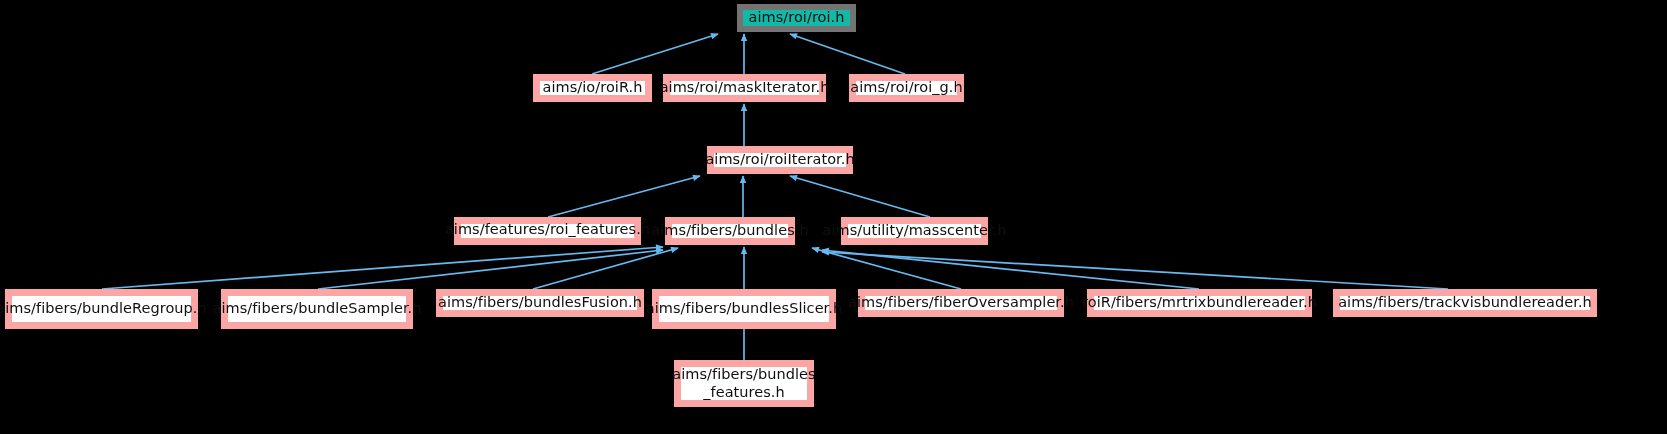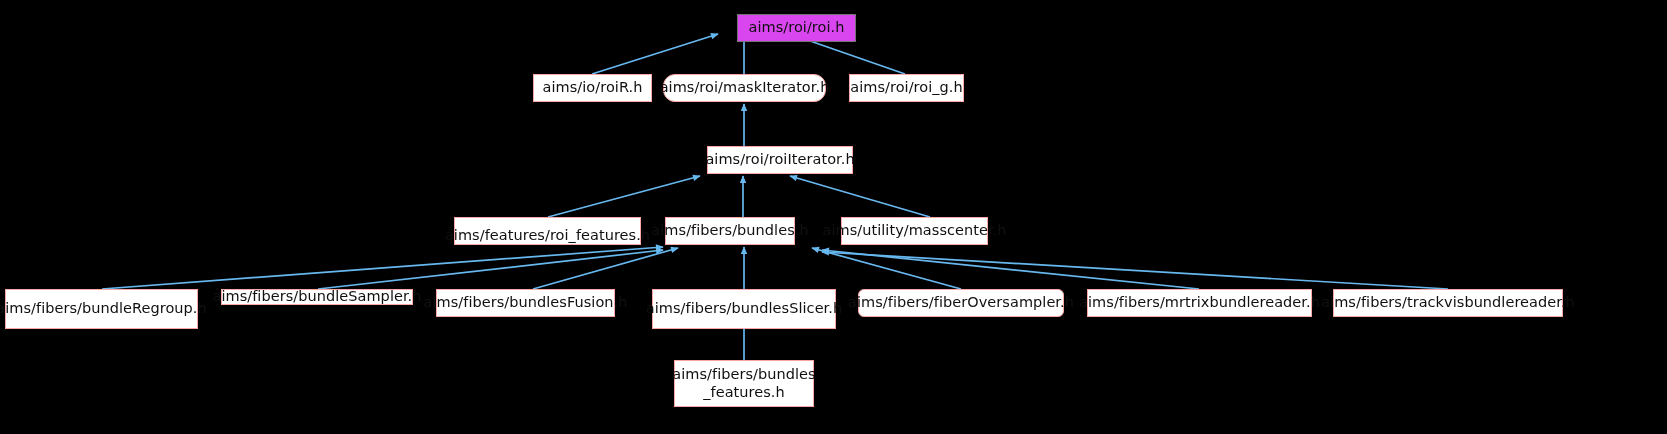--- a/index.html
+++ b/index.html
@@ -20,36 +20,35 @@
     left: 0;
     top: 0;
     width: 1667px;
     height: 434px;
     display: block;
   }
   .node-box {
     position: absolute;
     box-sizing: border-box;
     background: #ffffff;
-    border: 1px solid #fca5a5;
+    border: 7px solid #fca5a5;
     display: flex;
     align-items: center;
     justify-content: center;
     text-align: center;
     color: #101010;
     font-size: 14.5px;
     line-height: 1.18;
     letter-spacing: 0.05px;
     white-space: pre-line;
     user-select: none;
   }
   .node-box.root-node {
-    background: #d946ef;
-    border: 1px solid #737373;
-    margin-top: 10px;
+    background: #14b8a6;
+    border: 6px solid #737373;
   }
   .node-label {
     display: block;
     padding: 0 7px;
   }
 </style>
 </head>
 <body>
 
 <div id="graph-root" style="width: 1667px; height: 434px; background: rgb(0, 0, 0);">
@@ -75,30 +74,30 @@
         <line x1="961" y1="289" x2="812" y2="248" stroke="#68b8f0" stroke-width="1.7" marker-end="url(#arrowhead)"></line>
         <line x1="1199" y1="289" x2="822" y2="250" stroke="#68b8f0" stroke-width="1.7" marker-end="url(#arrowhead)"></line>
         <line x1="1448" y1="289" x2="822" y2="252" stroke="#68b8f0" stroke-width="1.7" marker-end="url(#arrowhead)"></line>
         <line x1="744" y1="360" x2="744" y2="319" stroke="#68b8f0" stroke-width="1.7" marker-end="url(#arrowhead)"></line>
       </g>
   </svg>
 
   <div id="node-layer">
       <div class="node-box root-node" style="left: 737px; top: 4px; width: 119px; height: 28px;"><span class="node-label">aims/roi/roi.h</span></div>
       <div class="node-box" style="left: 533px; top: 74px; width: 119px; height: 28px;"><span class="node-label">aims/io/roiR.h</span></div>
-      <div class="node-box" style="left: 663px; top: 74px; width: 163px; height: 28px; border-radius: 12px;"><span class="node-label">aims/roi/maskIterator.h</span></div>
+      <div class="node-box" style="left: 663px; top: 74px; width: 163px; height: 28px;"><span class="node-label">aims/roi/maskIterator.h</span></div>
       <div class="node-box" style="left: 849px; top: 74px; width: 115px; height: 28px; justify-content: center;"><span class="node-label">aims/roi/roi_g.h</span></div>
       <div class="node-box" style="left: 670px; top: 146px; width: 146px; height: 28px; margin-left: 37px;"><span class="node-label">aims/roi/roiIterator.h</span></div>
       <div class="node-box" style="left: 454px; top: 217px; width: 187px; height: 28px; align-items: flex-end;"><span class="node-label">aims/features/roi_features.h</span></div>
       <div class="node-box" style="left: 665px; top: 217px; width: 130px; height: 28px;"><span class="node-label">aims/fibers/bundles.h</span></div>
       <div class="node-box" style="left: 841px; top: 217px; width: 147px; height: 28px;"><span class="node-label">aims/utility/masscenter.h</span></div>
       <div class="node-box" style="left: 5px; top: 289px; width: 193px; height: 40px;"><span class="node-label">aims/fibers/bundleRegroup.h</span></div>
-      <div class="node-box" style="left: 221px; top: 289px; width: 192px; height: 16px;"><span class="node-label">aims/fibers/bundleSampler.h</span></div>
-      <div class="node-box" style="left: 436px; top: 289px; width: 179px; height: 28px;"><span class="node-label">aims/fibers/bundlesFusion.h</span></div>
+      <div class="node-box" style="left: 221px; top: 289px; width: 192px; height: 40px;"><span class="node-label">aims/fibers/bundleSampler.h</span></div>
+      <div class="node-box" style="left: 436px; top: 289px; width: 208px; height: 28px;"><span class="node-label">aims/fibers/bundlesFusion.h</span></div>
       <div class="node-box" style="left: 652px; top: 289px; width: 184px; height: 40px;"><span class="node-label">aims/fibers/bundlesSlicer.h</span></div>
-      <div class="node-box" style="left: 858px; top: 289px; width: 206px; height: 28px; border-radius: 6px;"><span class="node-label">aims/fibers/fiberOversampler.h</span></div>
-      <div class="node-box" style="left: 1087px; top: 289px; width: 225px; height: 28px;"><span class="node-label">aims/fibers/mrtrixbundlereader.h</span></div>
-      <div class="node-box" style="left: 1333px; top: 289px; width: 230px; height: 28px;"><span class="node-label">aims/fibers/trackvisbundlereader.h</span></div>
+      <div class="node-box" style="left: 858px; top: 289px; width: 206px; height: 28px;"><span class="node-label">aims/fibers/fiberOversampler.h</span></div>
+      <div class="node-box" style="left: 1087px; top: 289px; width: 225px; height: 28px;"><span class="node-label">roiR/fibers/mrtrixbundlereader.h</span></div>
+      <div class="node-box" style="left: 1333px; top: 289px; width: 264px; height: 28px;"><span class="node-label">aims/fibers/trackvisbundlereader.h</span></div>
       <div class="node-box" style="left: 674px; top: 360px; width: 140px; height: 47px;"><span class="node-label">aims/fibers/bundles
 _features.h</span></div>
     </div>
 
 </div>
 
 </body></html>

